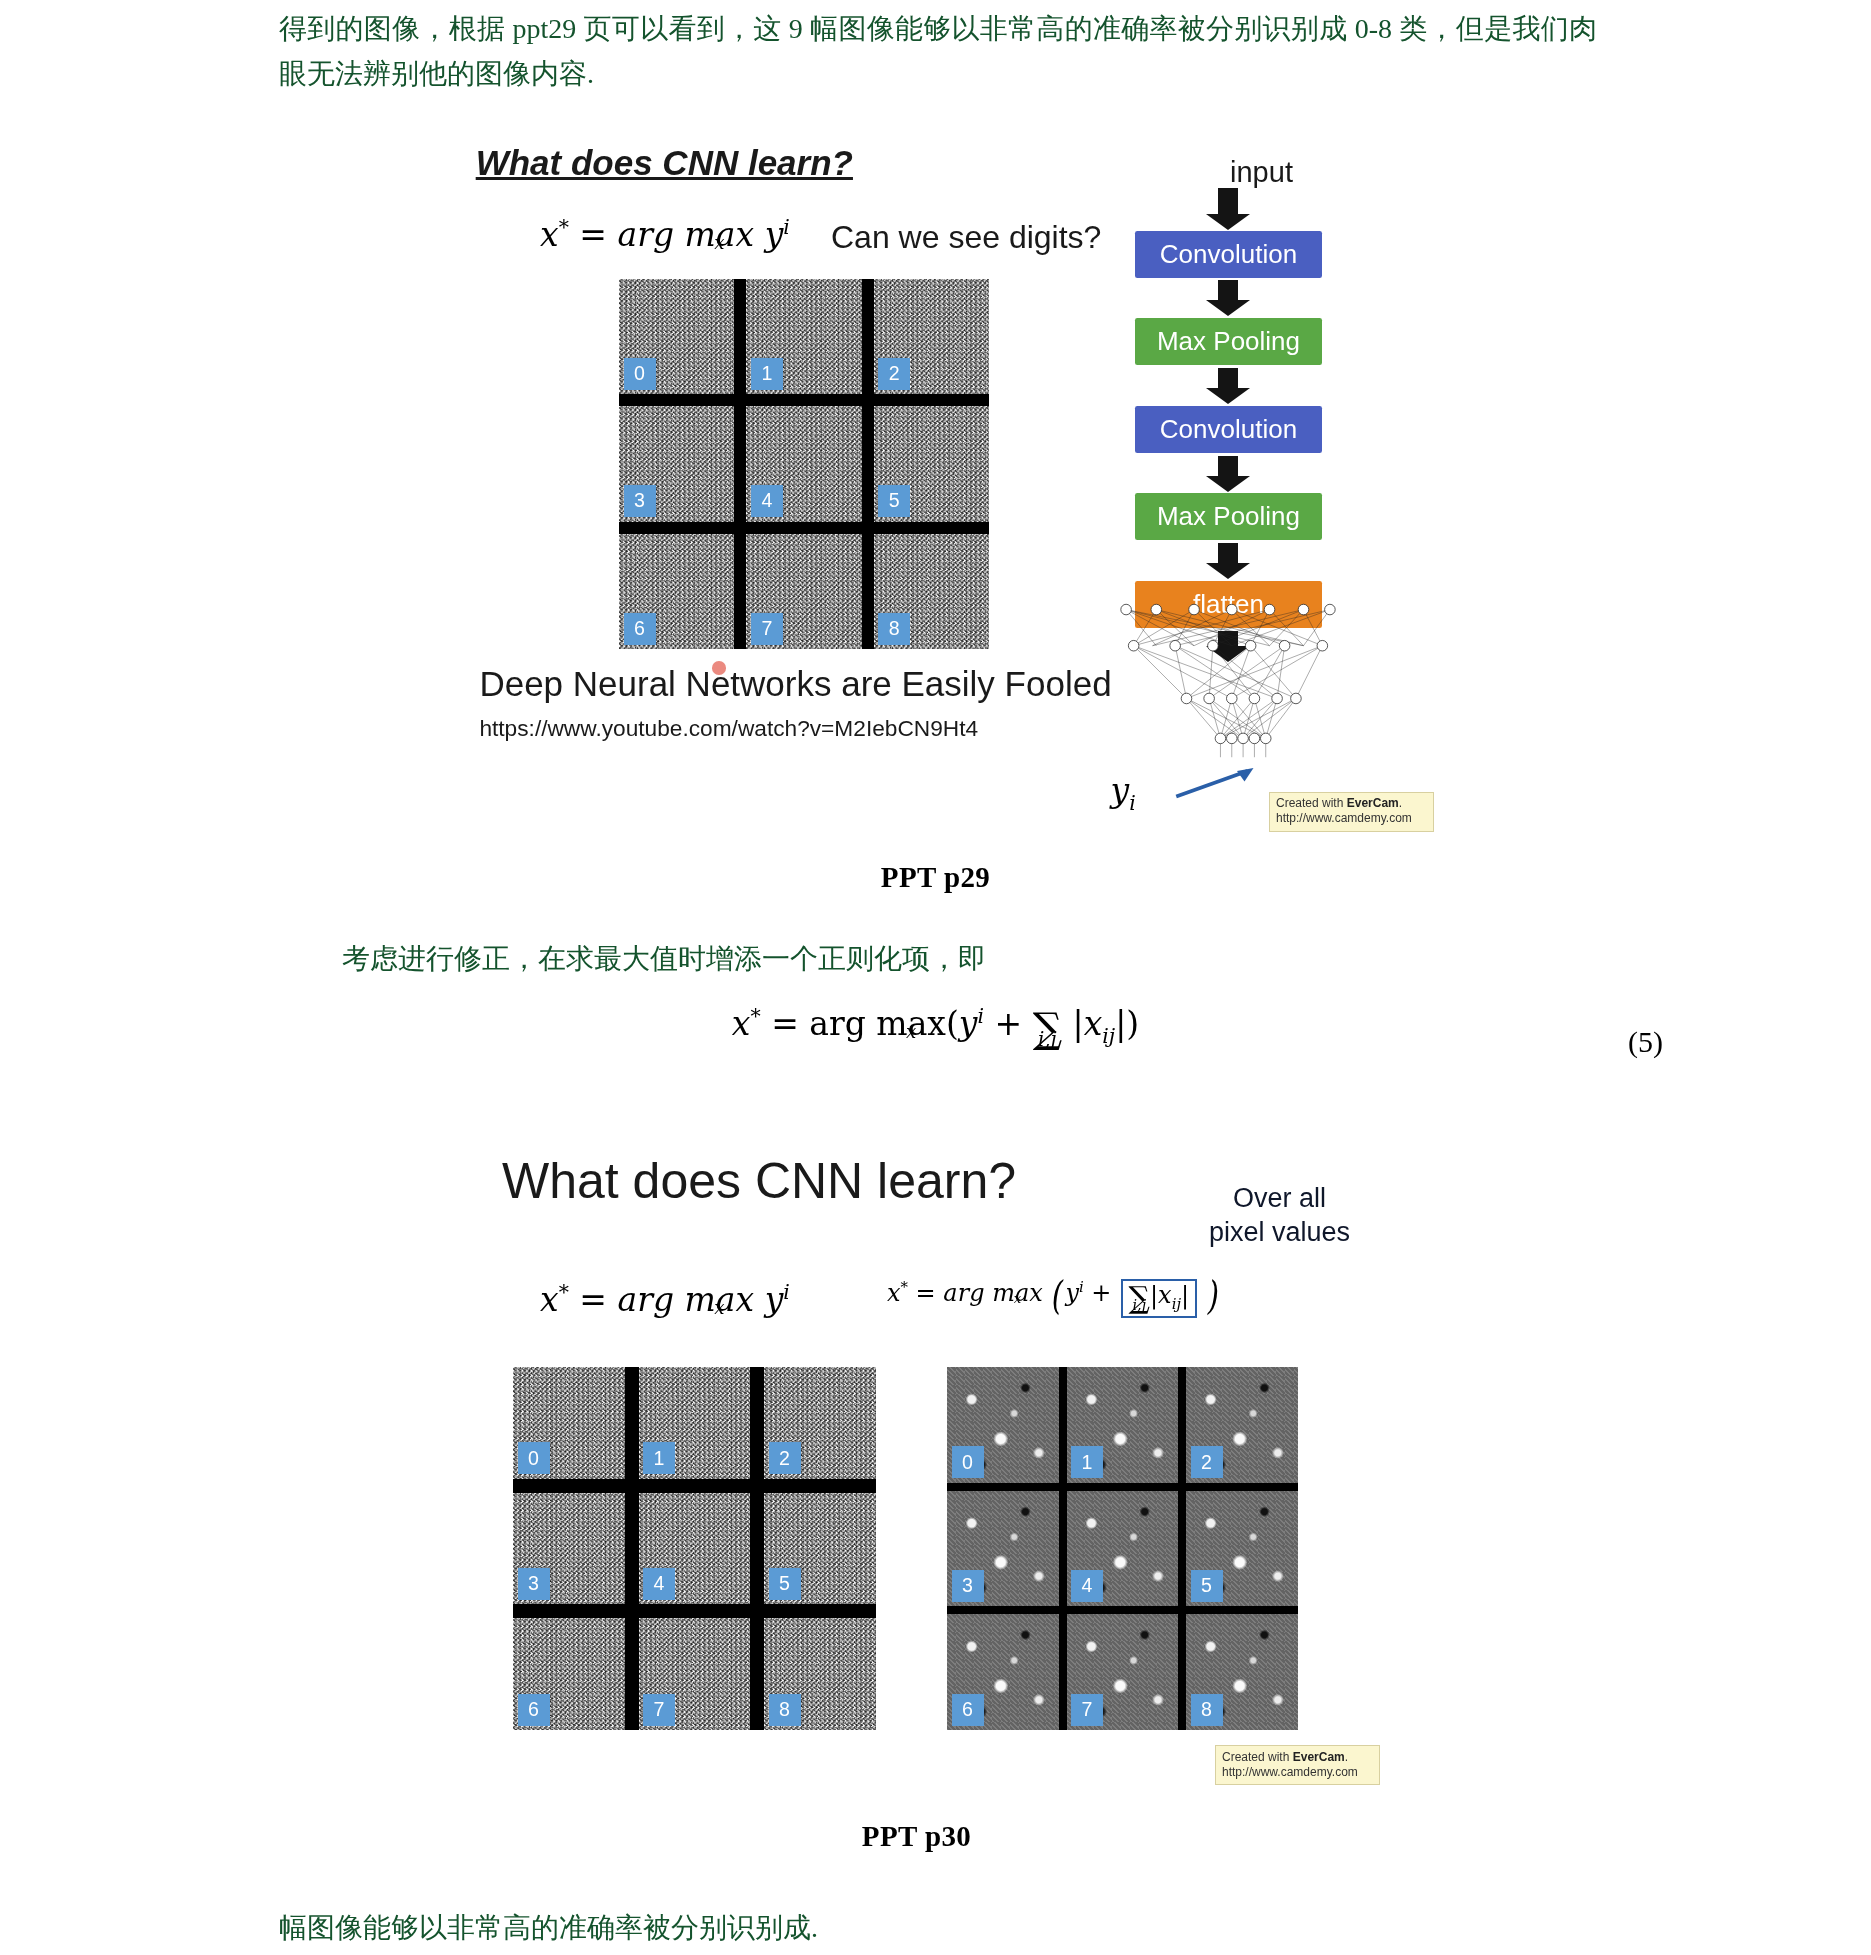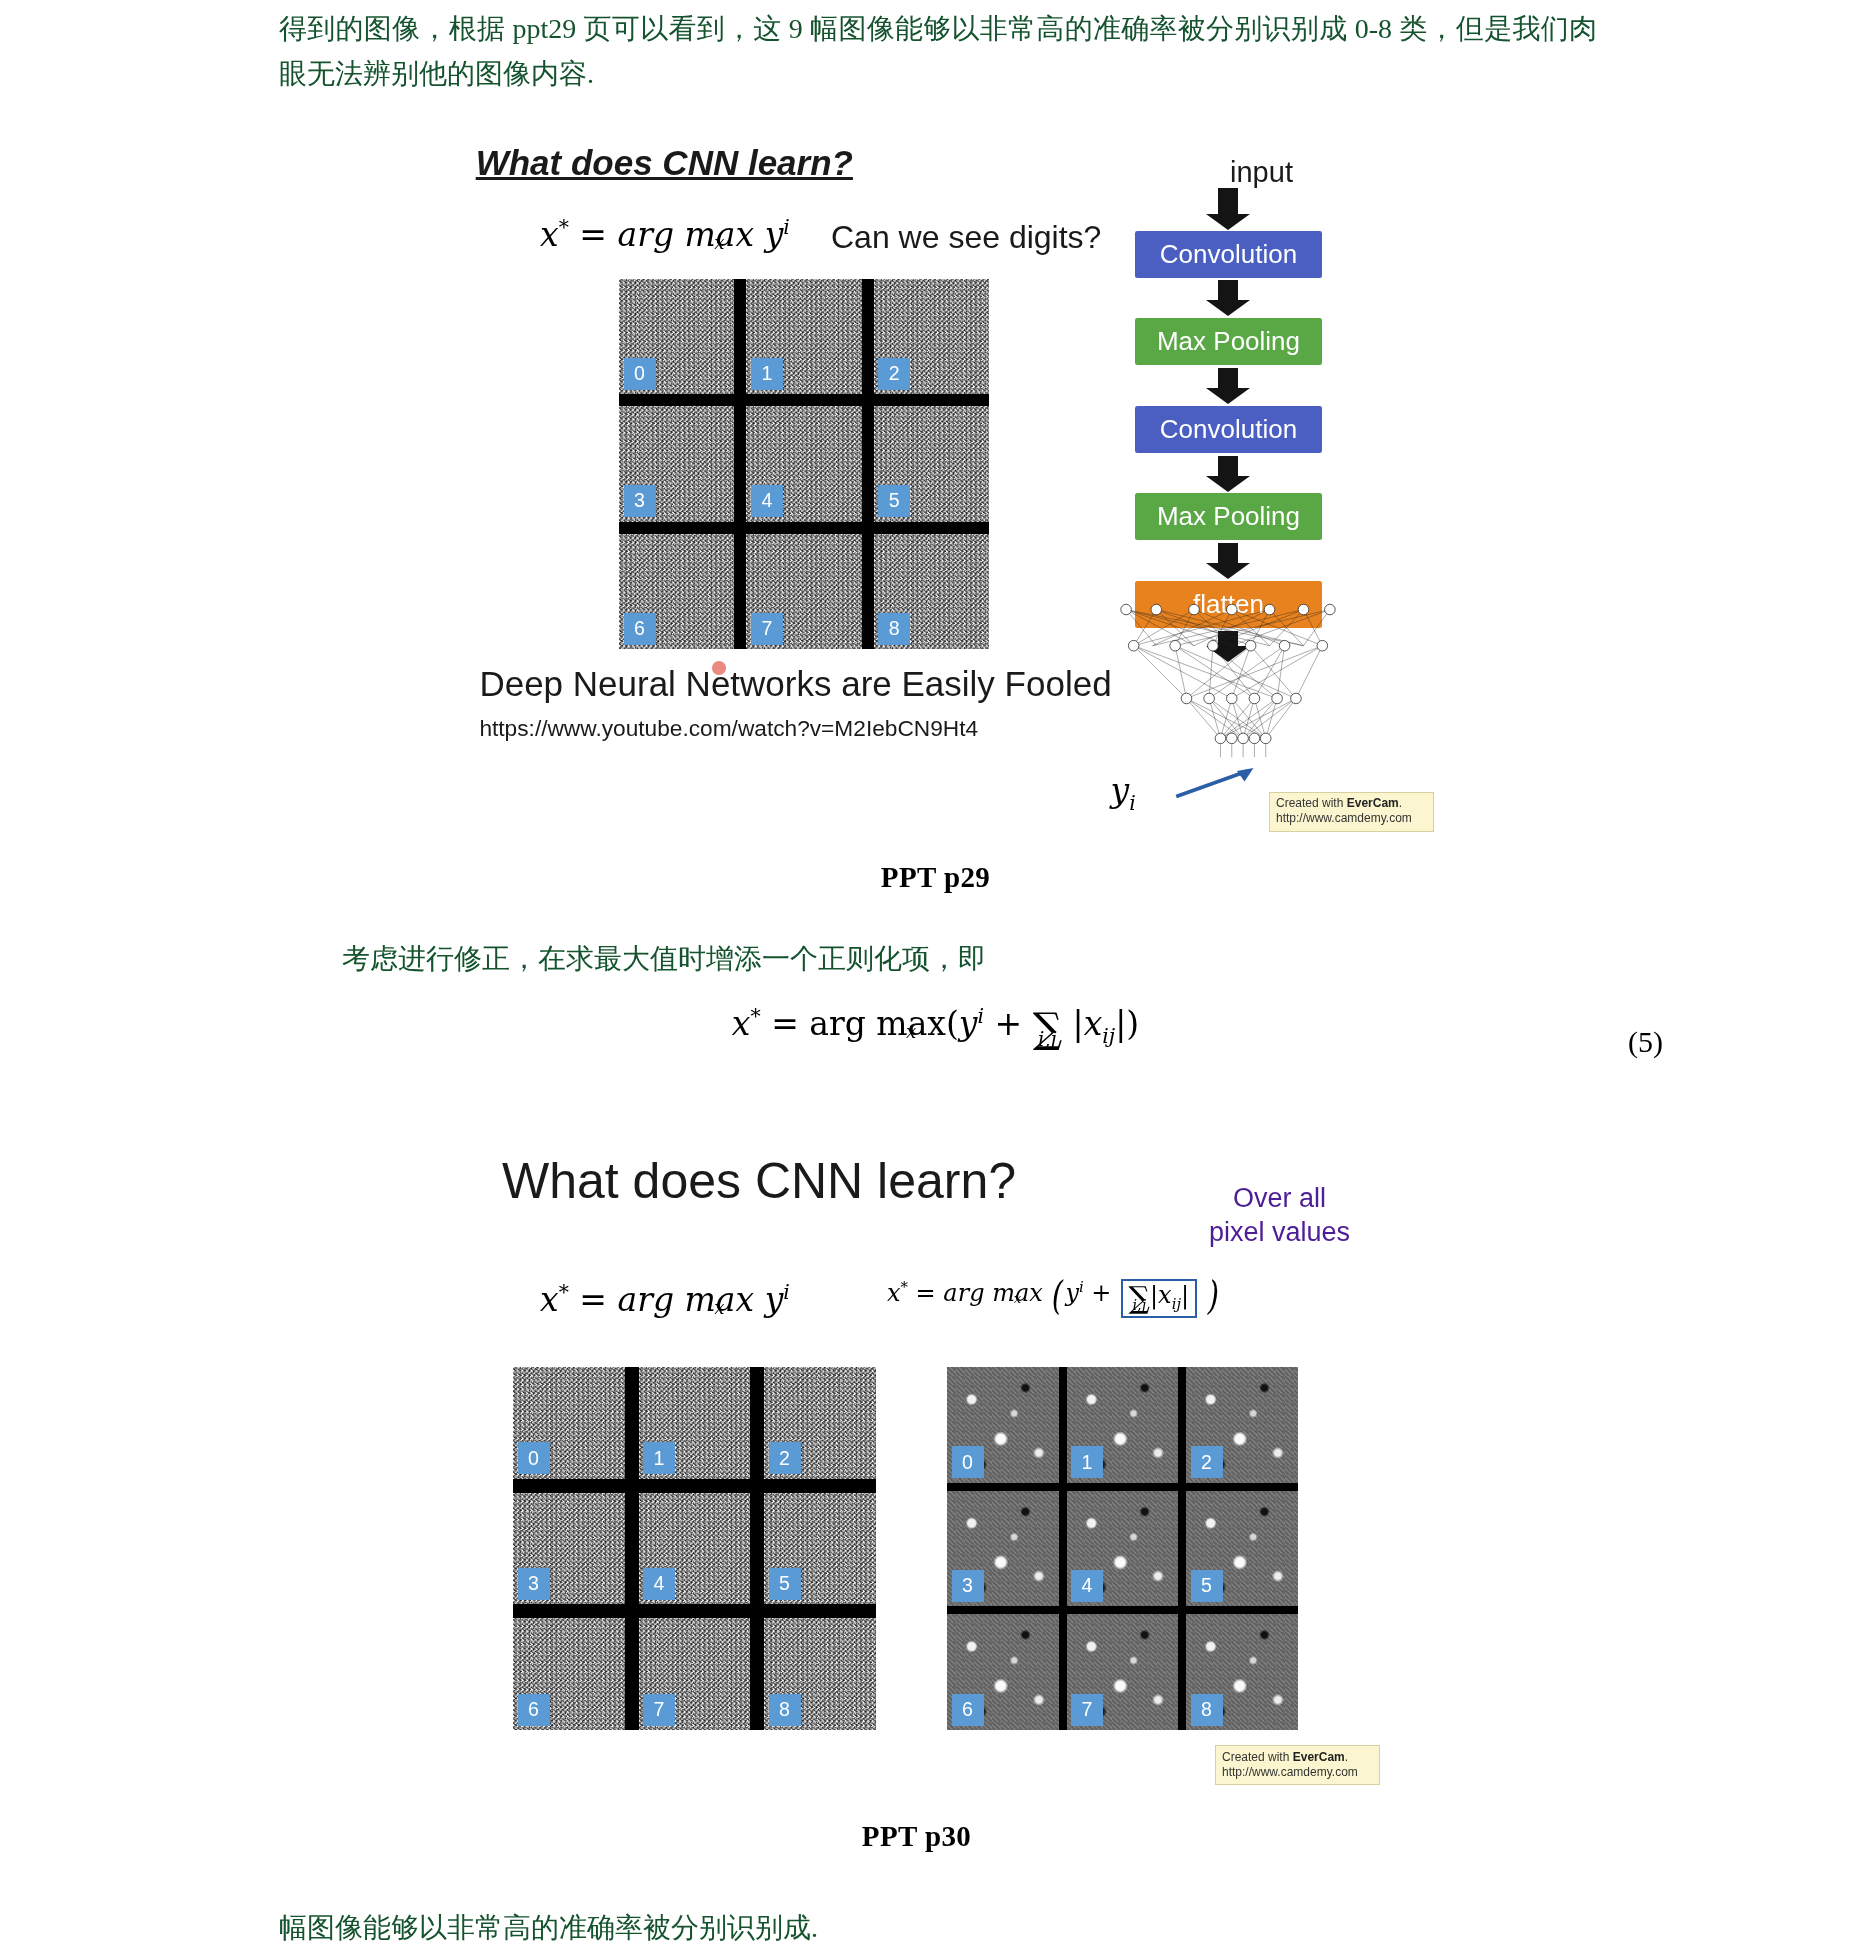--- a/index.html
+++ b/index.html
@@ -341,21 +341,21 @@
     color: #1a1a1a;
   }
   .f2-over {
     position: absolute;
     left: 721px;
     top: 34px;
     width: 189px;
     text-align: center;
     font-family: "Liberation Sans", sans-serif;
     font-size: 27px;
-    color: #4c1d95;
+    color: #0f172a;
     line-height: 1.25;
   }
   .f2-eq-left {
     position: absolute;
     left: 76px;
     top: 132px;
     font-family: "DejaVu Serif", serif;
     font-style: italic;
     font-size: 33px;
   }

